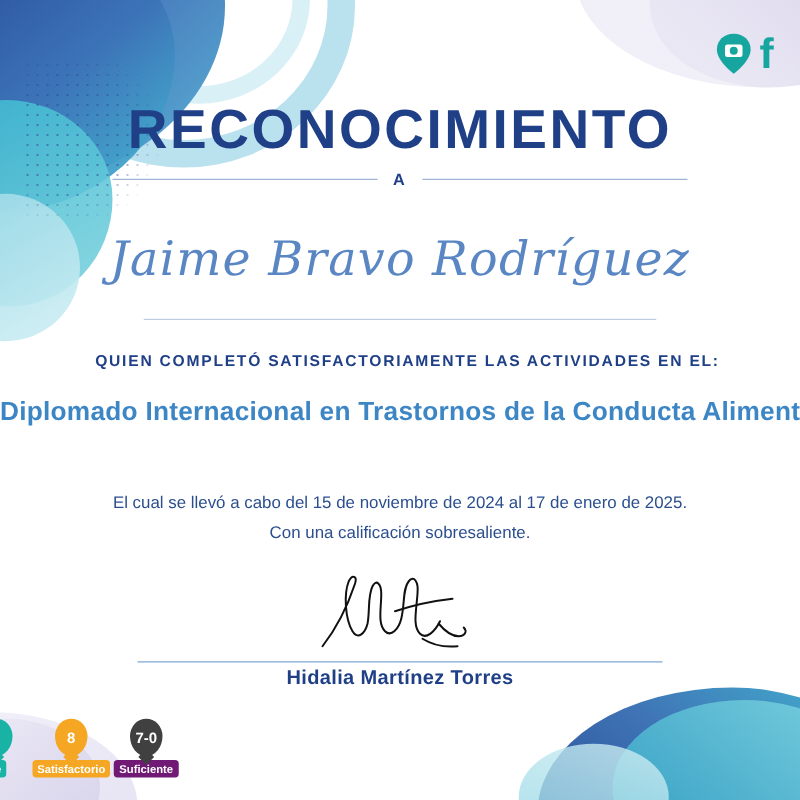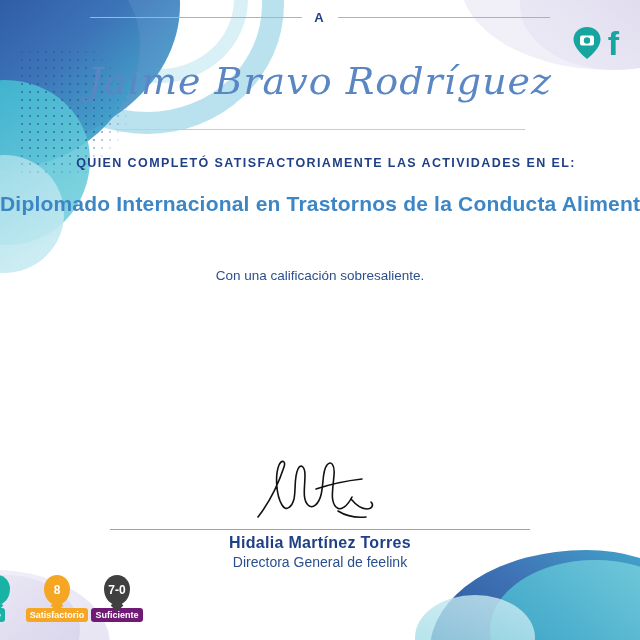--- a/index.html
+++ b/index.html
@@ -335,50 +335,51 @@
       <svg width="30" height="34" viewBox="0 0 30 34">
         <path d="M15 1 C7 1 1.5 6.6 1.5 13.6 C1.5 21.5 11 30 15 33 C19 30 28.5 21.5 28.5 13.6 C28.5 6.6 23 1 15 1 Z" fill="#17a5a0"></path>
         <rect x="8" y="9.5" width="14" height="10" rx="2" fill="#ffffff"></rect>
         <circle cx="15" cy="14.5" r="3.2" fill="#17a5a0"></circle>
       </svg>
     </span>
     <span class="logo-text">f</span>
   </div>
 
   <div class="content">
+    <div class="title">RECONOCIMIENTO</div>
 
     <div class="sub-a-row">
       <span class="sub-a-line"></span>
       <span class="sub-a">A</span>
       <span class="sub-a-line"></span>
     </div>
 
     <div class="recipient">Jaime Bravo Rodríguez</div>
     <div class="rule"></div>
 
     <div class="completed">QUIEN COMPLETÓ SATISFACTORIAMENTE LAS ACTIVIDADES EN EL:</div>
     <div class="course">Diplomado Internacional en Trastornos de la Conducta Alimentaria</div>
 
     <div class="dates">
+      <div>El cual se llevó a cabo del 15 de noviembre de 2024 al 17 de enero de 2025.</div>
       <div>Con una calificación sobresaliente.</div>
     </div>
   </div>
 
   <div class="signature-block">
     <svg class="sign-svg" width="200" height="70" viewBox="0 0 200 70">
       <g fill="none" stroke="#111111" stroke-width="1.6" stroke-linecap="round">
         <path d="M38 62 C52 44 60 24 64 12 C66 6 62 4 59 10 C55 20 56 40 62 50 C66 57 72 52 74 44 C76 34 74 22 78 14 C81 8 85 12 85 20 C85 32 82 44 88 50 C93 55 99 48 101 40 C104 28 102 16 107 10 C111 5 115 10 114 20 C113 34 110 46 116 52 C121 57 128 50 132 42"></path>
         <path d="M96 34 C108 30 124 26 142 24"></path>
         <path d="M131 44 C136 50 141 54 147 54 C152 54 154 50 151 47"></path>
         <path d="M118 56 C126 61 136 63 146 62"></path>
       </g>
     </svg>
     <div class="sign-line"></div>
     <div class="signer-name">Hidalia Martínez Torres</div>
-    <div class="signer-role">Directora General de feelink</div>
   </div>
 
   <div class="badges">
     <div class="badge badge-cut">
       <div class="badge-pin" style="background:#19b3a6"></div>
       <div class="badge-label" style="background:#19b3a6">te</div>
     </div>
     <div class="badge">
       <div class="badge-pin" style="background:#f5a623">8</div>
       <div class="badge-label" style="background:#f5a623">Satisfactorio</div>

